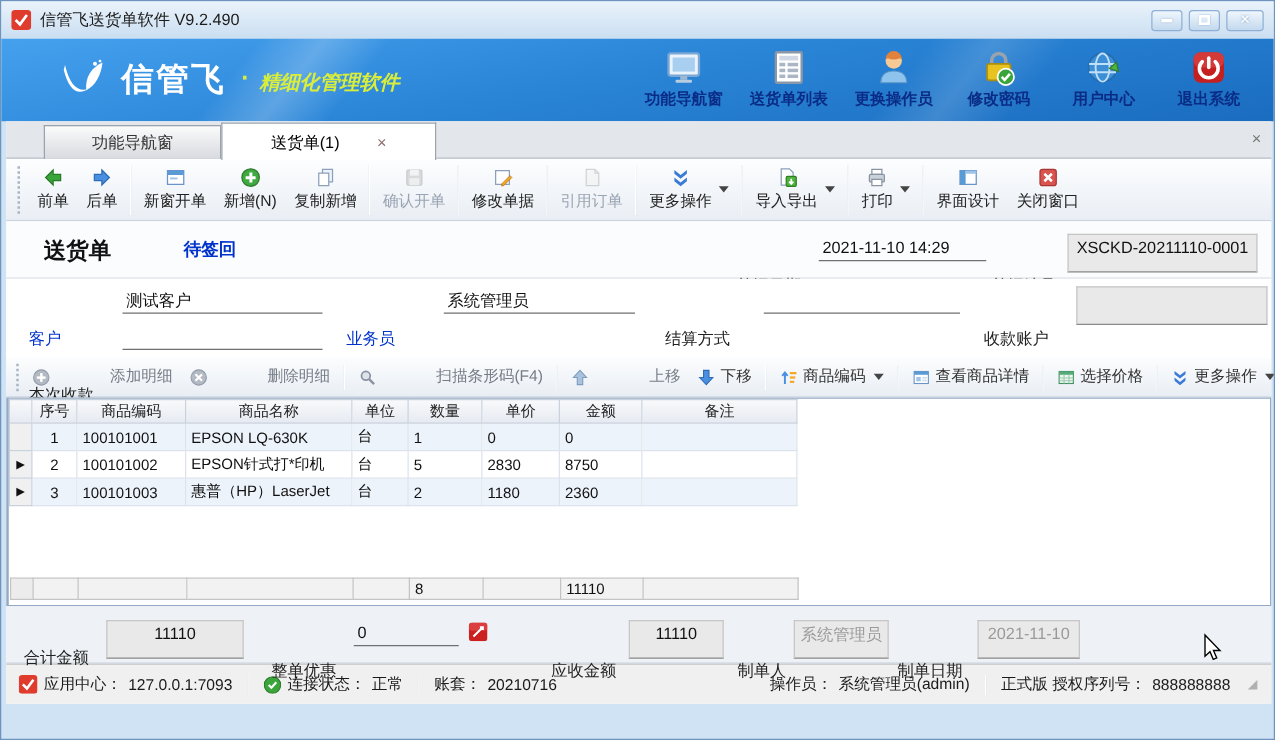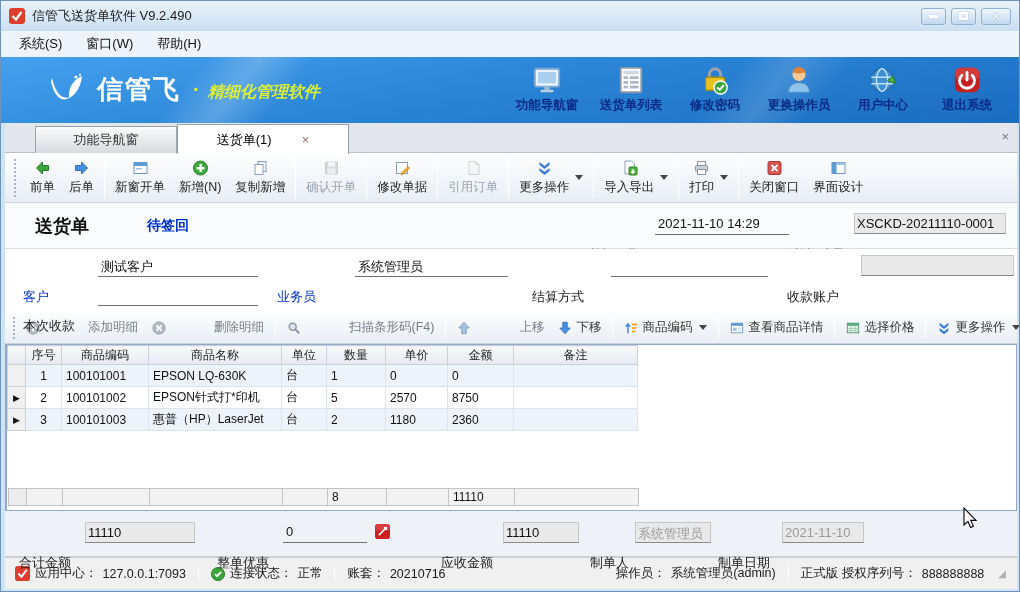--- a/index.html
+++ b/index.html
@@ -82,36 +82,36 @@
   .doc-title { position:absolute; left:30px; top:11px; font-size:18px; font-weight:bold; color:#111; }
   .doc-status { position:absolute; left:142px; top:14px; font-size:14px; font-weight:bold; color:#0033cc; }
   .flabel { font-size:13px; color:#222; white-space:nowrap;margin-top:28px; }
   .doc-date-label { position:absolute; left:584px; top:15px; }
   .doc-date { position:absolute; left:650px; top:11px; width:134px; }
   .doc-no-label { position:absolute; left:788px; top:15px; }
   .doc-no { position:absolute; left:849px; top:10px; width:152px; }
 
   .ufield { height:21px; border-bottom:1px solid #707070; font-size:13px; color:#111;
             padding:2px 3px 0; white-space:nowrap; overflow:hidden; }
-  .sfield { height:21px; background:#e9e9e9; border:1px solid #c6c6c6; border-bottom:1px solid #8a8a8a;
-            font-size:13px; color:#111; padding:2px 2px 0; white-space:nowrap; overflow:hidden; }
+  .sfield { height:31px; background:#e9e9e9; border:1px solid #c6c6c6; border-bottom:1px solid #8a8a8a;
+            font-size:13px; color:#111; padding:2px 2px 0; white-space:nowrap; overflow:hidden;text-align:center; }
   .sfield.dim { color:#9a9a9a; }
 
   
   .formarea { position:relative; height:63px; background:#fff; }
   .lbl-blue { color:#0033cc; }
   .f-cust-l { position:absolute; left:18px; top:11px; }
   .f-cust   { position:absolute; left:93px; top:7px; width:160px; }
   .f-sale-l { position:absolute; left:272px; top:11px; }
   .f-sale   { position:absolute; left:350px; top:7px; width:153px; }
   .f-set-l  { position:absolute; left:527px; top:11px; }
   .f-set    { position:absolute; left:606px; top:7px; width:157px; }
   .f-acc-l  { position:absolute; left:782px; top:11px; }
   .f-acc    { position:absolute; left:856px; top:6px; width:153px; }
-  .f-pay-l  { position:absolute; left:18px; top:40px; }
+  .f-pay-l  { position:absolute; left:18px; top:56px; }
   .f-pay    { position:absolute; left:93px; top:36px; width:160px; }
 
   
   .gridpanel { position:relative; height:167px; background:#fff; border:1px solid #93a9c4;
                border-left-width:2px; overflow:hidden; }
   table.grid { border-collapse:collapse; table-layout:fixed; width:630px; font-size:12px; }
   table.grid th { height:19px; background:linear-gradient(#f8f9fb,#e6eaf1); border:1px solid #c9d1dd;
                   font-weight:normal; color:#222; padding:0 2px; overflow:hidden; white-space:nowrap;margin-top:20px; }
   table.grid td { height:22px; border:1px solid #dde3ed; padding:0 4px; color:#111;
                   overflow:hidden; white-space:nowrap; background:#fff; }
@@ -120,21 +120,21 @@
                   text-align:center; font-size:9px; color:#111; padding:0; }
   td.c-center { text-align:center; }
   .sumrow { position:absolute; left:1px; bottom:4px; width:630px; }
   table.sum { border-collapse:collapse; table-layout:fixed; width:630px; font-size:12px; }
   table.sum td { height:17px; background:#f2f2f2; border:1px solid #c4c4c4; padding:0 4px;
                  color:#111; overflow:hidden; }
   table.sum td.sel { background:#ececec; }
 
   
   .totals { position:relative; height:46px; background:#eef2f7; border-bottom:1px solid #c9cfd8; }
-  .t-total-l { position:absolute; left:14px; top:15px; }
+  .t-total-l { position:absolute; left:14px; top:4px; }
   .t-total   { position:absolute; left:80px; top:11px; width:110px; }
   .t-disc-l  { position:absolute; left:212px; top:15px; }
   .t-disc    { position:absolute; left:278px; top:11px; width:84px; }
   .t-disc-ic { position:absolute; left:370px; top:13px; }
   .t-recv-l  { position:absolute; left:436px; top:15px; }
   .t-recv    { position:absolute; left:498px; top:11px; width:76px; }
   .t-maker-l { position:absolute; left:585px; top:15px; }
   .t-maker   { position:absolute; left:630px; top:11px; width:76px; }
   .t-date-l  { position:absolute; left:713px; top:15px; }
   .t-date    { position:absolute; left:777px; top:11px; width:82px; }
@@ -166,25 +166,20 @@
         </div>
       <div class="winbtn">
           <span class="glyph-max"></span>
         </div>
       <div class="winbtn close">
           <span class="glyph-close">✕</span>
         </div>
     </div>
   </div>
 
-  <div class="menubar">
-    <span class="menu-item">系统(S)</span>
-    <span class="menu-item">窗口(W)</span>
-    <span class="menu-item">帮助(H)</span>
-  </div>
 
   <div class="banner">
     <div class="brand">
       <svg width="40" height="34" viewBox="0 0 40 34">
         <path d="M5 5 C9 22, 16 27, 24 24 C15 30, 8 25, 4 9 Z" fill="#fff"></path>
         <path d="M35 3 C26 7, 21 15, 22 25 C29 22, 34 13, 35 3 Z" fill="#fff"></path>
         <circle cx="29" cy="4" r="1.6" fill="#fff"></circle>
           <circle cx="33" cy="1.8" r="1.1" fill="#fff"></circle>
       </svg>
       <span class="brand-name">信管飞</span>
@@ -209,34 +204,34 @@
             <rect x="15" y="12" width="9" height="3" fill="#aab6c6"></rect>
             <rect x="8" y="17" width="5" height="3" fill="#aab6c6"></rect>
             <rect x="15" y="17" width="9" height="3" fill="#aab6c6"></rect>
             <rect x="8" y="22" width="5" height="3" fill="#aab6c6"></rect>
             <rect x="15" y="22" width="9" height="3" fill="#aab6c6"></rect>
           </svg>
         <span class="blabel">送货单列表</span>
       </div>
       <div class="bact">
         <svg width="30" height="30" viewBox="0 0 32 32">
+            <circle cx="16" cy="10" r="7" fill="#f6c995"></circle>
+            <path d="M9 9 a7 7 0 0 1 14 0 l-2 -1 a12 12 0 0 1 -10 0 Z" fill="#e0813c"></path>
+            <path d="M5 29 c0-7 5-10 11-10 s11 3 11 10 Z" fill="#8ec3ee" stroke="#5a96c8" stroke-width="1"></path>
+          </svg>
+        <span class="blabel">更换操作员</span>
+      </div>
+      <div class="bact">
+        <svg width="30" height="30" viewBox="0 0 32 32">
             <path d="M10 14 V10 a6 6 0 0 1 12 0 V14" fill="none" stroke="#9aa3ad" stroke-width="3"></path>
             <rect x="6" y="13" width="20" height="14" rx="2" fill="#e8c21f" stroke="#a98e12" stroke-width="1.5"></rect>
             <circle cx="22" cy="24" r="7" fill="#3aa53a" stroke="#fff" stroke-width="1.5"></circle>
             <path d="M18.5 24 L21 26.5 L25.5 21.5" stroke="#fff" stroke-width="2.2" fill="none"></path>
           </svg>
         <span class="blabel">修改密码</span>
-      </div>
-      <div class="bact">
-        <svg width="30" height="30" viewBox="0 0 32 32">
-            <circle cx="16" cy="10" r="7" fill="#f6c995"></circle>
-            <path d="M9 9 a7 7 0 0 1 14 0 l-2 -1 a12 12 0 0 1 -10 0 Z" fill="#e0813c"></path>
-            <path d="M5 29 c0-7 5-10 11-10 s11 3 11 10 Z" fill="#8ec3ee" stroke="#5a96c8" stroke-width="1"></path>
-          </svg>
-        <span class="blabel">更换操作员</span>
       </div>
       <div class="bact">
         <svg width="30" height="30" viewBox="0 0 32 32">
             <circle cx="15" cy="16" r="12" fill="#3e8ed6" stroke="#246db0" stroke-width="1.5"></circle>
             <ellipse cx="15" cy="16" rx="6" ry="12" fill="none" stroke="#bfe0f8" stroke-width="1.6"></ellipse>
             <path d="M3.5 13 h23 M3.5 20 h23" stroke="#bfe0f8" stroke-width="1.6" fill="none"></path>
             <path d="M22 18 l8 0 -4 -7 z" fill="#4db53c" stroke="#2f7d24" stroke-width="1" transform="rotate(18 25 14)"></path>
           </svg>
         <span class="blabel">用户中心</span>
       </div>
@@ -376,34 +371,34 @@
               <rect x="4" y="9.5" width="8" height="5" fill="#fff" stroke="#8a93a2"></rect>
             </svg>
         <span>打印</span>
           </div>
         <span class="caret"></span>
         </div>
       <div class="vsep"></div>
       <div class="tbtn">
           <div class="tstack">
         <svg width="17" height="16" viewBox="0 0 16 16">
-              <rect x="1.5" y="1.5" width="13" height="13" rx="2" fill="#d9534f" stroke="#a83632"></rect>
-              <path d="M5 5 L11 11 M11 5 L5 11" stroke="#fff" stroke-width="2"></path>
-            </svg>
-        <span>关闭窗口</span>
-          </div>
-        </div>
-      <div class="tbtn">
-          <div class="tstack">
-        <svg width="17" height="16" viewBox="0 0 16 16">
               <rect x="1.5" y="2.5" width="13" height="11" fill="#fff" stroke="#6a93c8"></rect>
               <rect x="1.5" y="2.5" width="4.5" height="11" fill="#5b9bd5"></rect>
               <rect x="6" y="2.5" width="8.5" height="2.5" fill="#9cc3e8"></rect>
             </svg>
         <span>界面设计</span>
+          </div>
+        </div>
+      <div class="tbtn">
+          <div class="tstack">
+        <svg width="17" height="16" viewBox="0 0 16 16">
+              <rect x="1.5" y="1.5" width="13" height="13" rx="2" fill="#d9534f" stroke="#a83632"></rect>
+              <path d="M5 5 L11 11 M11 5 L5 11" stroke="#fff" stroke-width="2"></path>
+            </svg>
+        <span>关闭窗口</span>
           </div>
         </div>
     </div>
 
     <div class="docheader">
       <span class="doc-title">送货单</span>
       <span class="doc-status">待签回</span>
       <span class="flabel doc-date-label">单据日期</span>
       <div class="ufield doc-date">2021-11-10 14:29</div>
       <span class="flabel doc-no-label">单据编号</span>
@@ -548,21 +543,21 @@
     <td></td>
   </tr>
 
   <tr>
     <td class="sel"><span>▶</span></td>
     <td class="c-center">2</td>
     <td>100101002</td>
     <td>EPSON针式打*印机</td>
     <td>台</td>
     <td>5</td>
-    <td>2570</td>
+    <td>2830</td>
     <td>8750</td>
     <td></td>
   </tr>
 
   <tr class="alt">
     <td class="sel"><span>▶</span></td>
     <td class="c-center">3</td>
     <td>100101003</td>
     <td>惠普（HP）LaserJet</td>
     <td>台</td>

